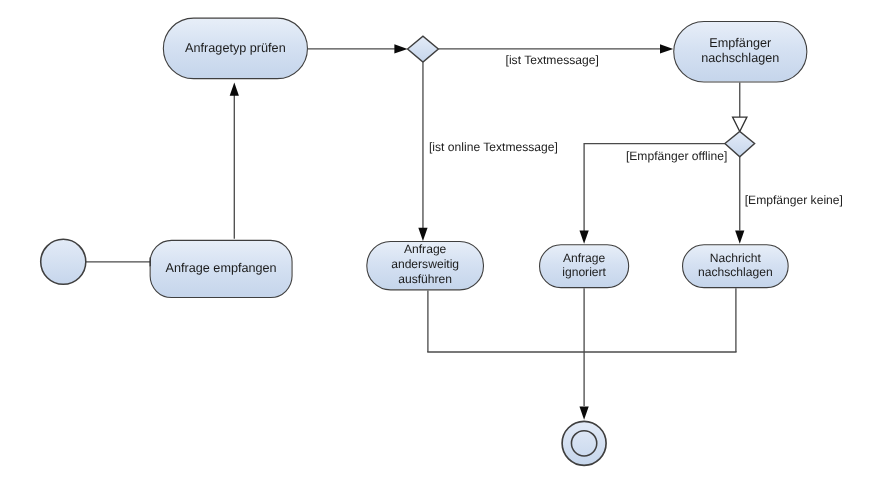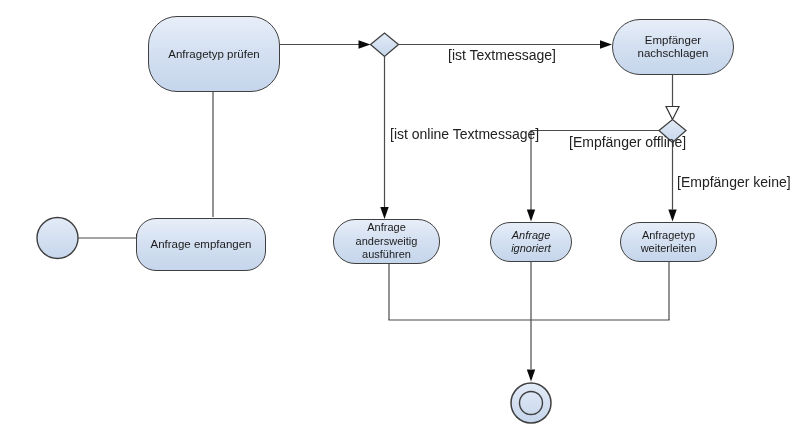--- a/index.html
+++ b/index.html
@@ -36,21 +36,21 @@
     font-size: 11.5px;
     line-height: 13px;
   }
   .action-node .lbl {
     display: block;
   }
   .edge-label {
     position: absolute;
     z-index: 2;
     color: #222222;
-    font-size: 14px;
+    font-size: 11px;
     line-height: 13px;
     white-space: nowrap;
   }
   .center { text-align: center; }
 </style>
 </head>
 <body>
 
 <div id="canvas">
 
@@ -115,42 +115,42 @@
     <polygon points="370.5,44.5 384.5,33 398.5,44.5 384.5,56.5" fill="url(#shapeGrad)" stroke="#3f3f3f" stroke-width="1.3"></polygon>
 
     <polygon points="659,130.5 672.5,119.5 686,130.5 672.5,142.5" fill="url(#shapeGrad)" stroke="#3f3f3f" stroke-width="1.3"></polygon>
 
     <g>
       <circle cx="531" cy="403" r="20" fill="url(#shapeGrad)" stroke="#3f3f3f" stroke-width="1.5"></circle>
       <circle cx="531" cy="403" r="11.5" fill="none" stroke="#3f3f3f" stroke-width="1.4"></circle>
     </g>
   </svg>
 
-  <div class="action-node" style="left:148px; top:16px; width:132px; height:76px; border-radius:29px;">
+  <div class="action-node" style="left:148px; top:16px; width:132px; height:56px; border-radius:29px;">
     <span class="lbl">Anfragetyp prüfen</span>
   </div>
 
   <div class="action-node" style="left:612px; top:19px; width:122px; height:56px; border-radius:28px;">
     <span class="lbl" style="width:86px;">Empfänger nachschlagen</span>
   </div>
 
   <div class="action-node" style="left:136px; top:218px; width:130px; height:53px; border-radius:20px;">
     <span class="lbl">Anfrage empfangen</span>
   </div>
 
   <div class="action-node" style="left:333px; top:219px; width:107px; height:45px; border-radius:22px; font-size:11px; line-height:13.5px;">
     <span class="lbl" style="width:78px;">Anfrage andersweitig ausführen</span>
   </div>
 
   <div class="action-node" style="left:490px; top:222px; width:82px; height:40px; border-radius:20px; font-size:11px; line-height:13.5px;">
-    <span class="lbl" style="width:58px;font-style:italic;">Anfrage ignoriert</span>
+    <span class="lbl" style="width:58px;">Anfrage ignoriert</span>
   </div>
 
   <div class="action-node" style="left:620px; top:222px; width:97px; height:40px; border-radius:20px; font-size:11px; line-height:13.5px;">
-    <span class="lbl" style="width:78px;">Anfragetyp weiterleiten</span>
+    <span class="lbl" style="width:78px;">Nachricht nachschlagen</span>
   </div>
 
   <div class="edge-label center" style="left:448px; top:49px; width:108px;">[ist Textmessage]</div>
 
   <div class="edge-label" style="left:390px; top:128px;">[ist online Textmessage]</div>
 
   <div class="edge-label" style="left:569px; top:136px;">[Empfänger offline]</div>
 
   <div class="edge-label" style="left:677px; top:176px;">[Empfänger keine]</div>
 

